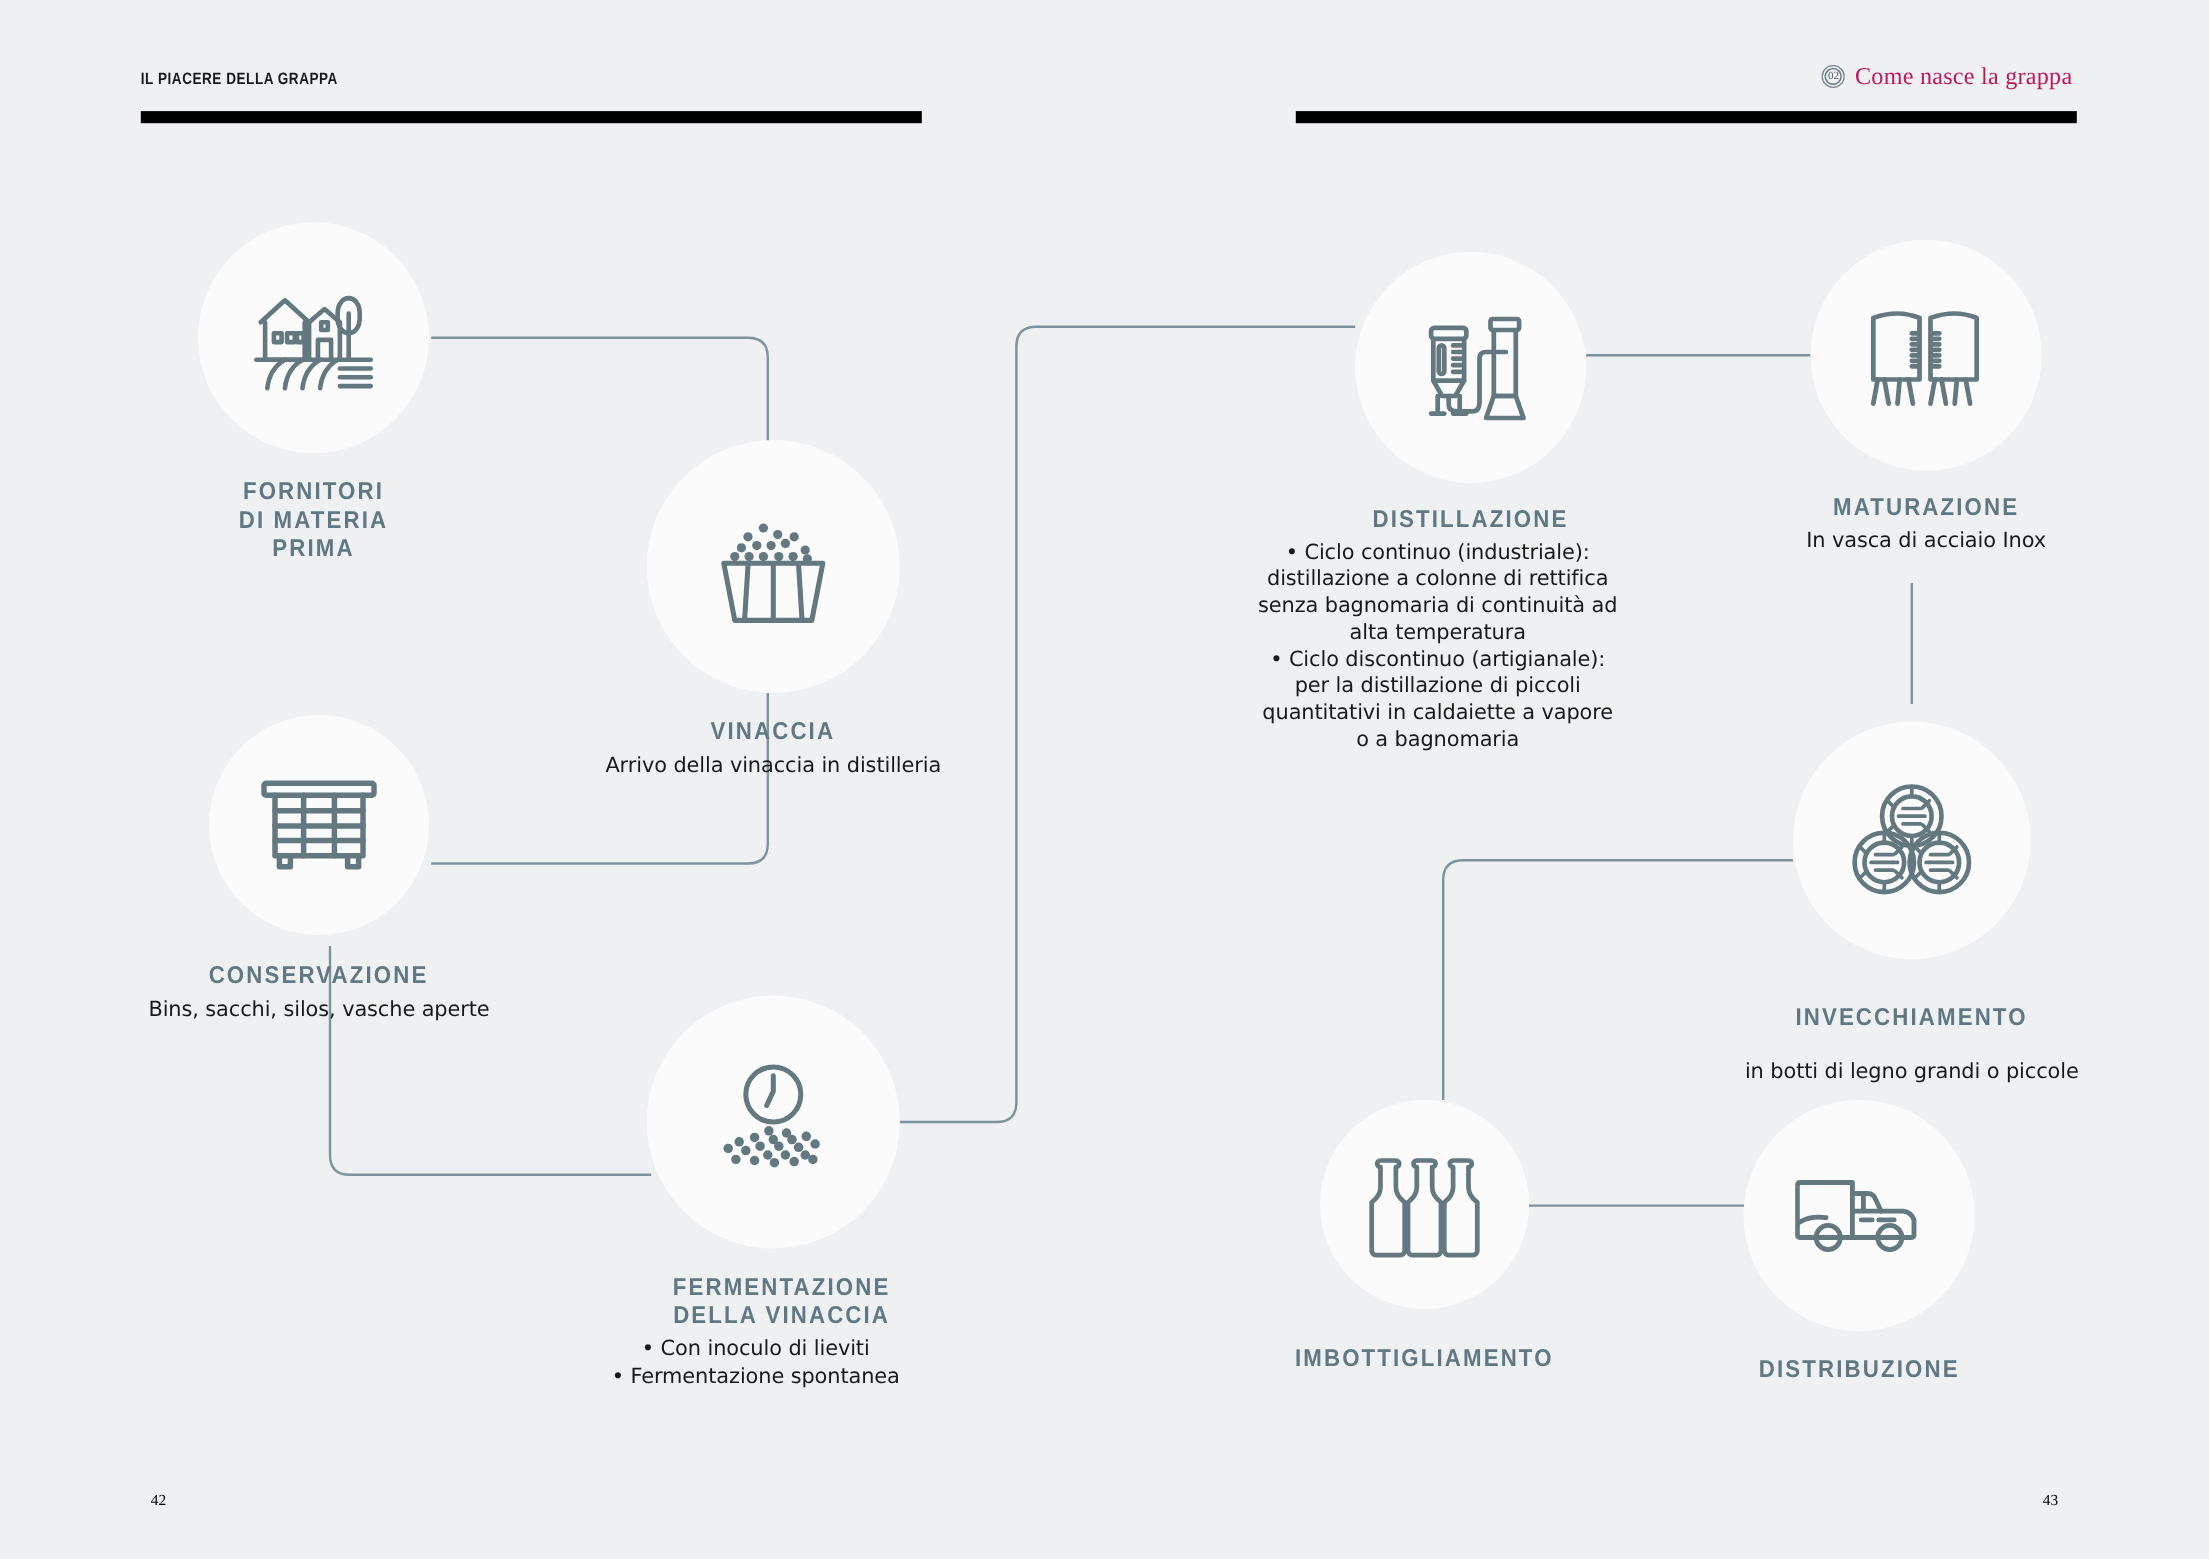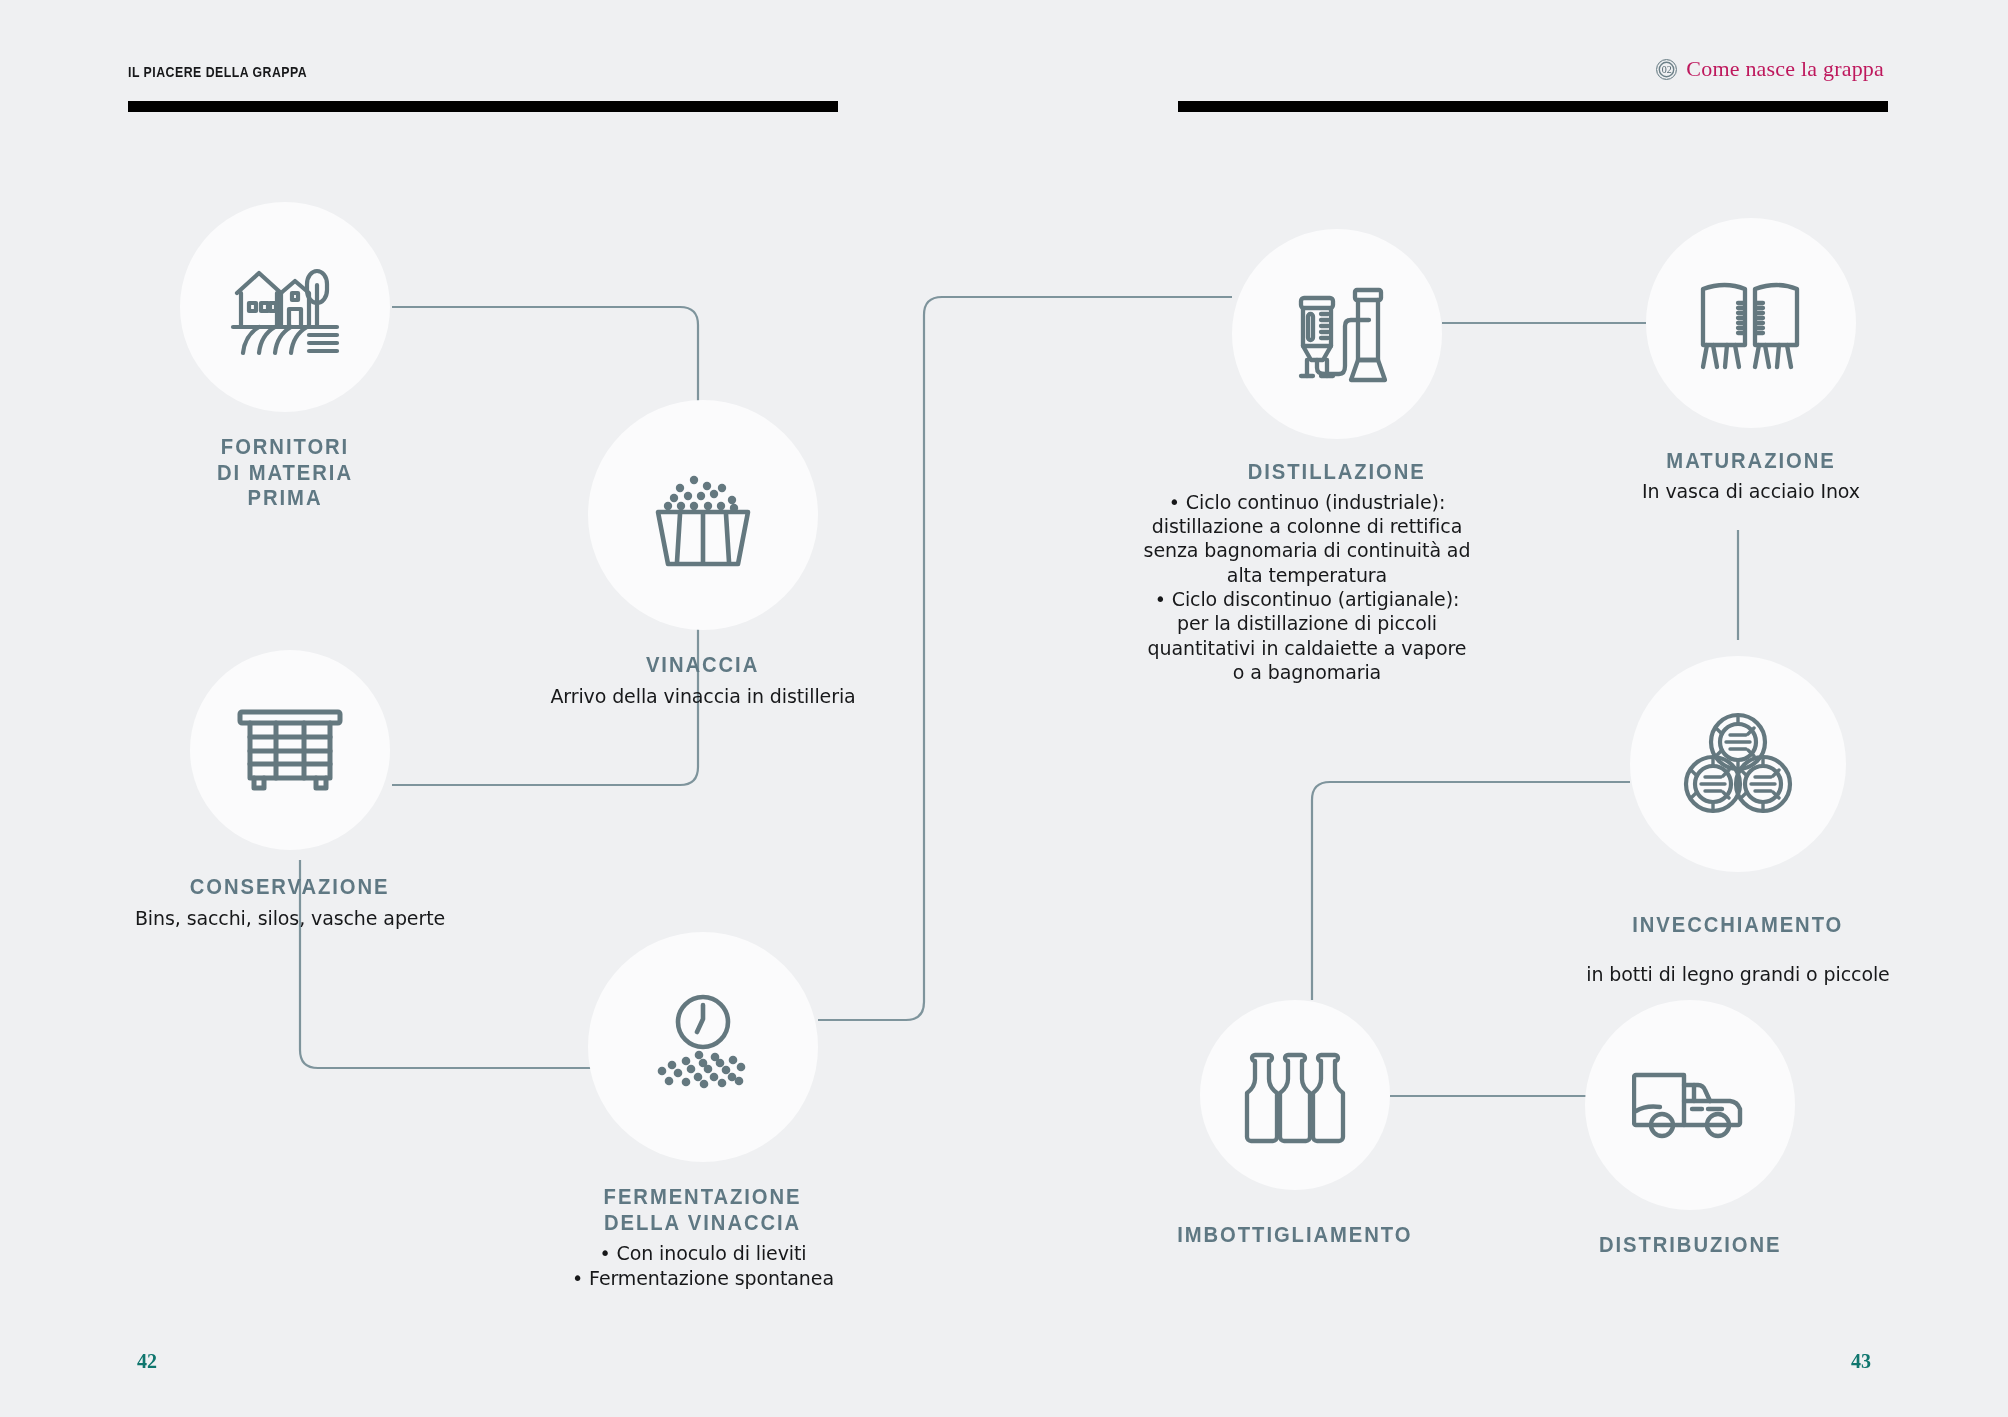--- a/index.html
+++ b/index.html
@@ -36,21 +36,21 @@
     font-family:"Liberation Serif",serif;font-size:10px;color:#52666f;
     box-shadow:inset 0 0 0 1.6px #eff0f2, inset 0 0 0 3px #6c8088;
   }
   .rule{position:absolute;height:11px;background:#000;}
   .rule-left{left:128px;top:101px;width:710px;}
   .rule-right{left:1178px;top:101px;width:710px;}
 
   
   .page-num{
     position:absolute;bottom:44px;
-    font-family:"Liberation Serif",serif;font-size:20px;color:#0f766e;font-weight:bold;
+    font-family:"Liberation Serif",serif;font-size:14px;color:#000000;
   }
   .page-num-left{left:137px;}
   .page-num-right{right:137px;}
 
   
   .connectors{position:absolute;left:0;top:0;width:2008px;height:1417px;pointer-events:none;}
   .connectors path{fill:none;stroke:#7e949c;stroke-width:2.2;}
 
   
   .node{position:absolute;display:flex;flex-direction:column;align-items:center;}
@@ -80,21 +80,21 @@
   #node-vinaccia{left:588px;top:400px;width:230px;}
   #node-vinaccia .bubble{width:230px;height:230px;}
   #node-vinaccia .node-title{margin-top:22px;}
   #node-vinaccia .node-sub{margin-top:6px;white-space:nowrap;}
 
   #node-conservazione{left:190px;top:650px;width:200px;}
   #node-conservazione .bubble{width:200px;height:200px;}
   #node-conservazione .node-title{margin-top:24px;}
   #node-conservazione .node-sub{margin-top:6px;white-space:nowrap;}
 
-  #node-fermentazione{left:588px;top:932px;width:230px;}
+  #node-fermentazione{left:588px;top:905px;width:230px;align-items:flex-end;}
   #node-fermentazione .bubble{width:230px;height:230px;}
   #node-fermentazione .node-title{margin-top:22px;}
   #node-fermentazione .node-sub{margin-top:6px;white-space:nowrap;}
 
   #node-distillazione{left:1232px;top:229px;width:210px;justify-content:space-between;}
   #node-distillazione .bubble{width:210px;height:210px;}
   #node-distillazione .node-title{margin-top:20px;}
   #node-distillazione .node-sub{margin-top:5px;width:330px;margin-left:-60px;}
 
   #node-maturazione{left:1646px;top:218px;width:210px;}

